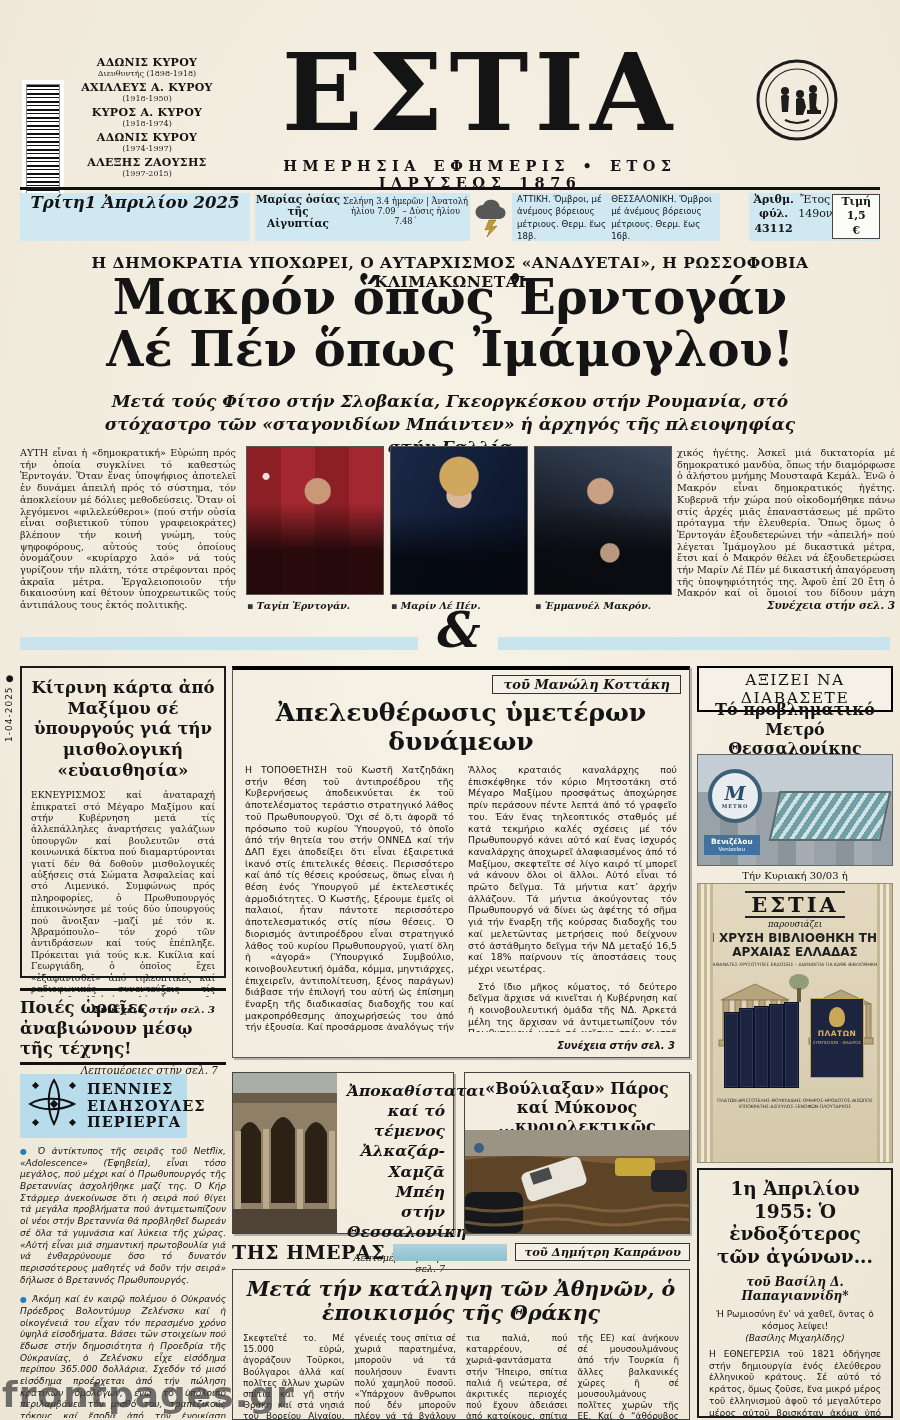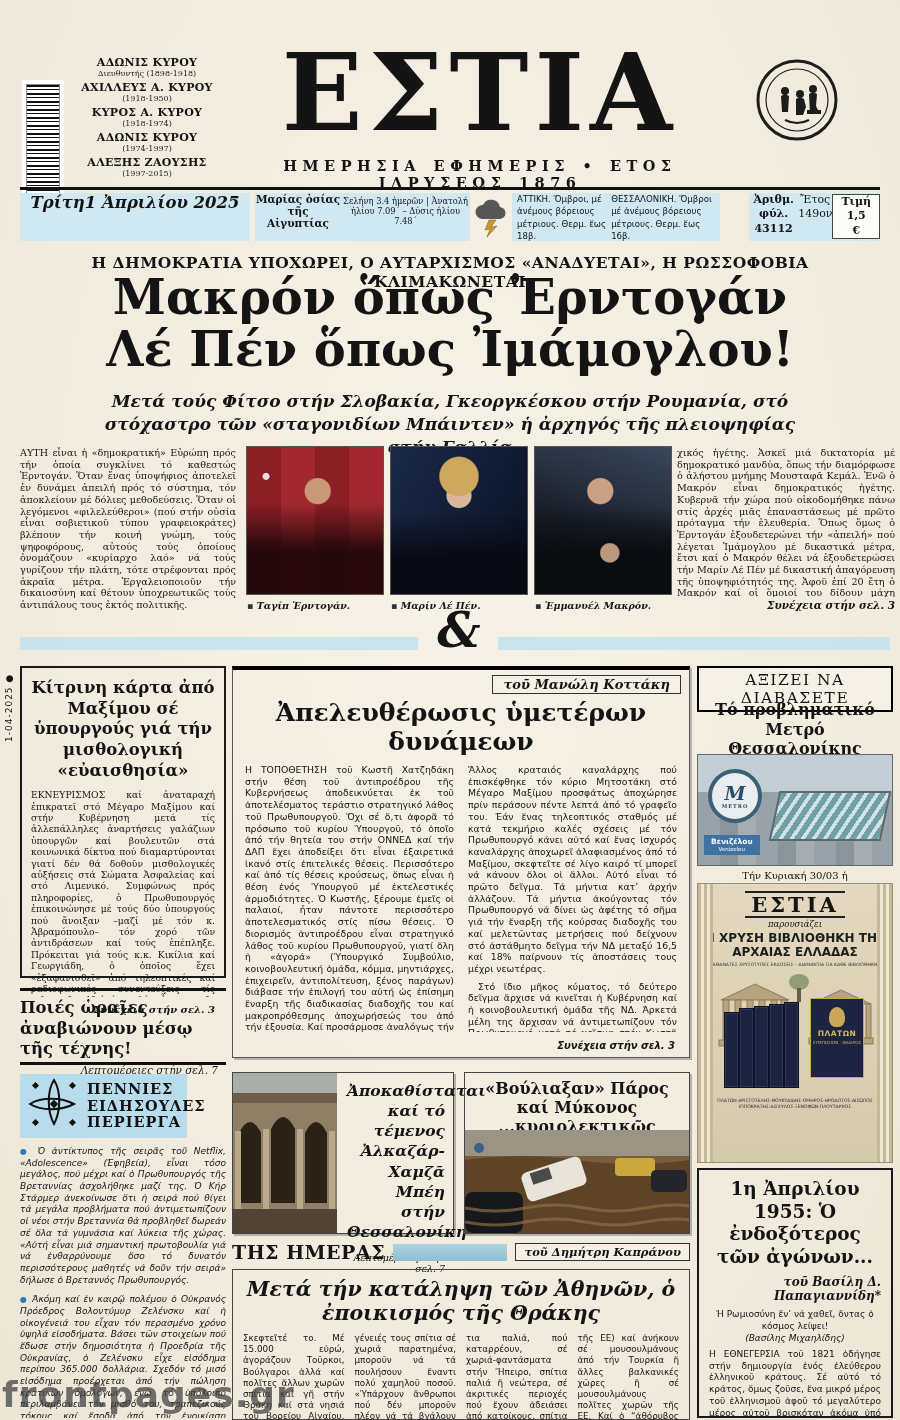--- a/index.html
+++ b/index.html
@@ -171,21 +171,21 @@
   .cover{position:absolute; right:28px; bottom:18px; width:52px; height:78px; background:#1d2440;
     border:1px solid #c8a650; color:#d9b75c; text-align:center; font-family:"DejaVu Sans", sans-serif;}
   .cover .bust{width:16px; height:20px; margin:8px auto 2px; background:#caa657; border-radius:50% 50% 40% 40%;}
   .cover .bt{font-weight:bold; font-size:7.5px; letter-spacing:.5px;}
   .cover .bs{font-size:4.2px; margin-top:2px; color:#cbb06a;}
   .promo-authors{position:relative; text-align:center; font-family:"DejaVu Sans", sans-serif;
     font-size:4.6px; color:#2b2b2b; line-height:1.5; margin-top:2px;}
   .ann{left:697px; top:1168px; width:196px; height:250px; border:2px solid #1a1a1a; box-sizing:border-box;
     padding:8px 10px; overflow:hidden;}
   .ann h2{margin:0; text-align:center; font-size:18.5px; line-height:1.22;}
-  .ann .abyline{text-align:right; font-weight:bold; font-style:italic; font-size:12px; margin:7px 0 6px;}
+  .ann .abyline{text-align:center; font-weight:bold; font-style:italic; font-size:12px; margin:7px 0 6px;}
   .ann .quote{text-align:center; font-family:"DejaVu Sans", sans-serif; font-size:9px; line-height:1.3;}
   .ann .qauthor{text-align:center; font-family:"DejaVu Sans", sans-serif; font-style:italic; font-size:9px; margin-bottom:6px;}
   .ann .abody{font-family:"DejaVu Sans", sans-serif; font-size:9px; line-height:1.32; text-align:justify;
     height:118px; overflow:hidden;}
   
   .vdate{left:4px; top:742px; transform:rotate(-90deg); transform-origin:left top;
     font-family:"DejaVu Sans", sans-serif; font-size:9px; letter-spacing:1px; white-space:nowrap;}
   .wm{left:2px; top:1374px; font-family:"DejaVu Sans", sans-serif; font-weight:bold; font-size:36px;
     color:#3f3f3f; opacity:.72; letter-spacing:1px; text-shadow:1px 1px 0 rgba(255,255,255,.4);}
 </style>

